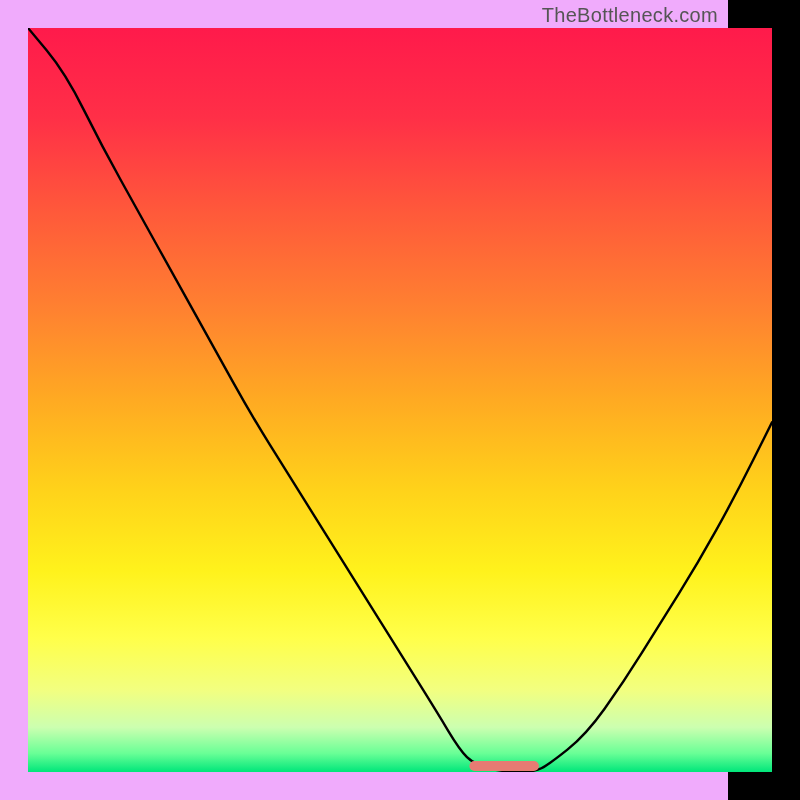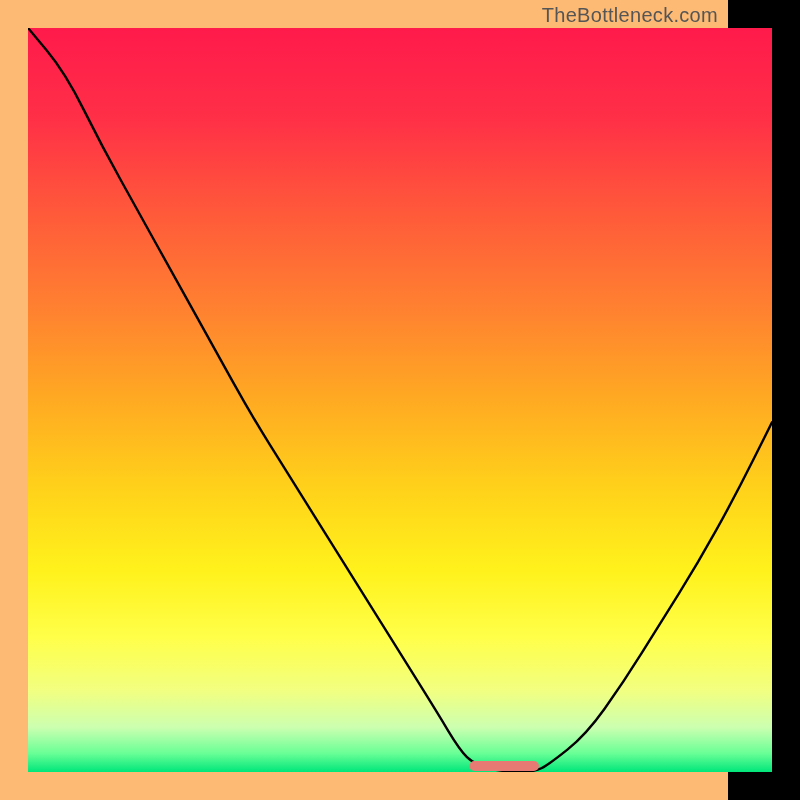--- a/index.html
+++ b/index.html
@@ -8,21 +8,21 @@
     width: 800px;
     height: 800px;
     overflow: hidden;
     background: #000;
     font-family: Arial, Helvetica, sans-serif;
   }
   .frame {
     position: relative;
     width: 728px;
     height: 800px;
-    background: #fdba74;
+    background: #f0abfc;
   }
   .watermark {
     position: absolute;
     top: 4px;
     right: 10px;
     color: #555;
     font-size: 20px;
     font-weight: 500;
     letter-spacing: 0.3px;
     z-index: 20;

